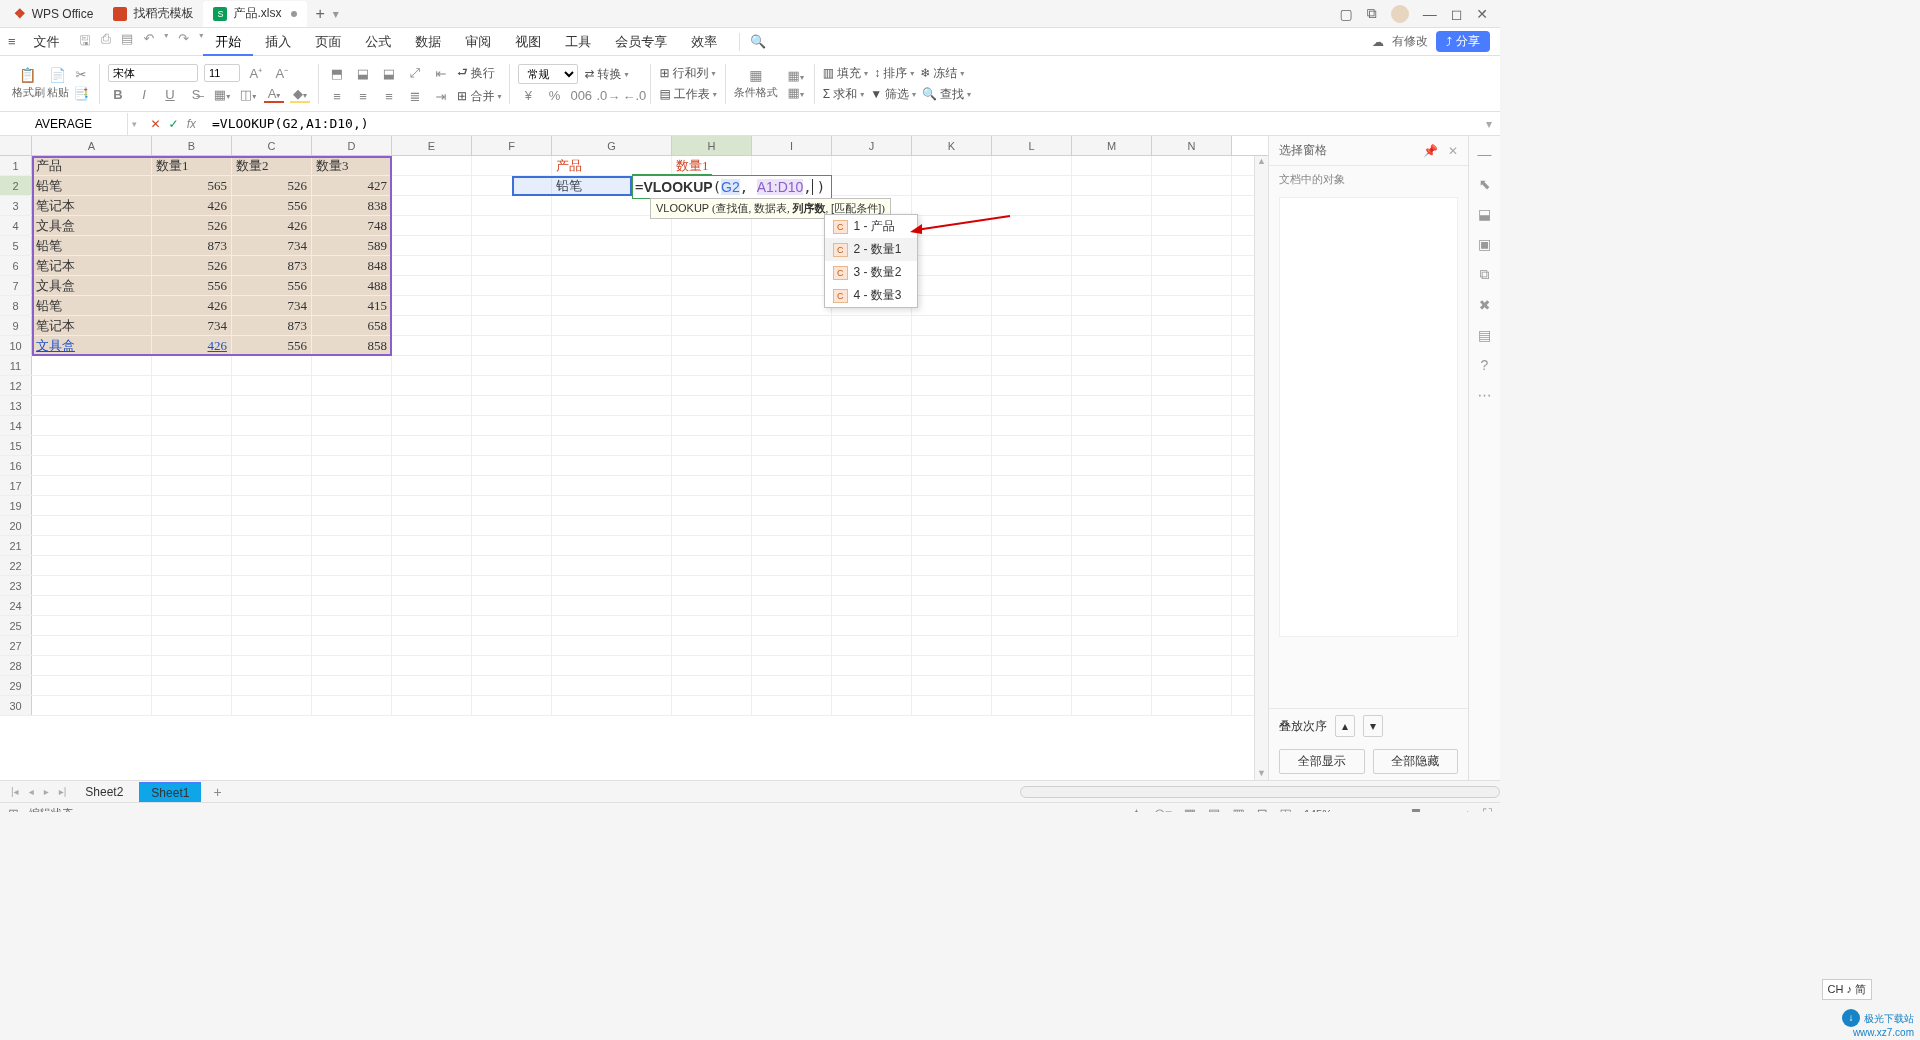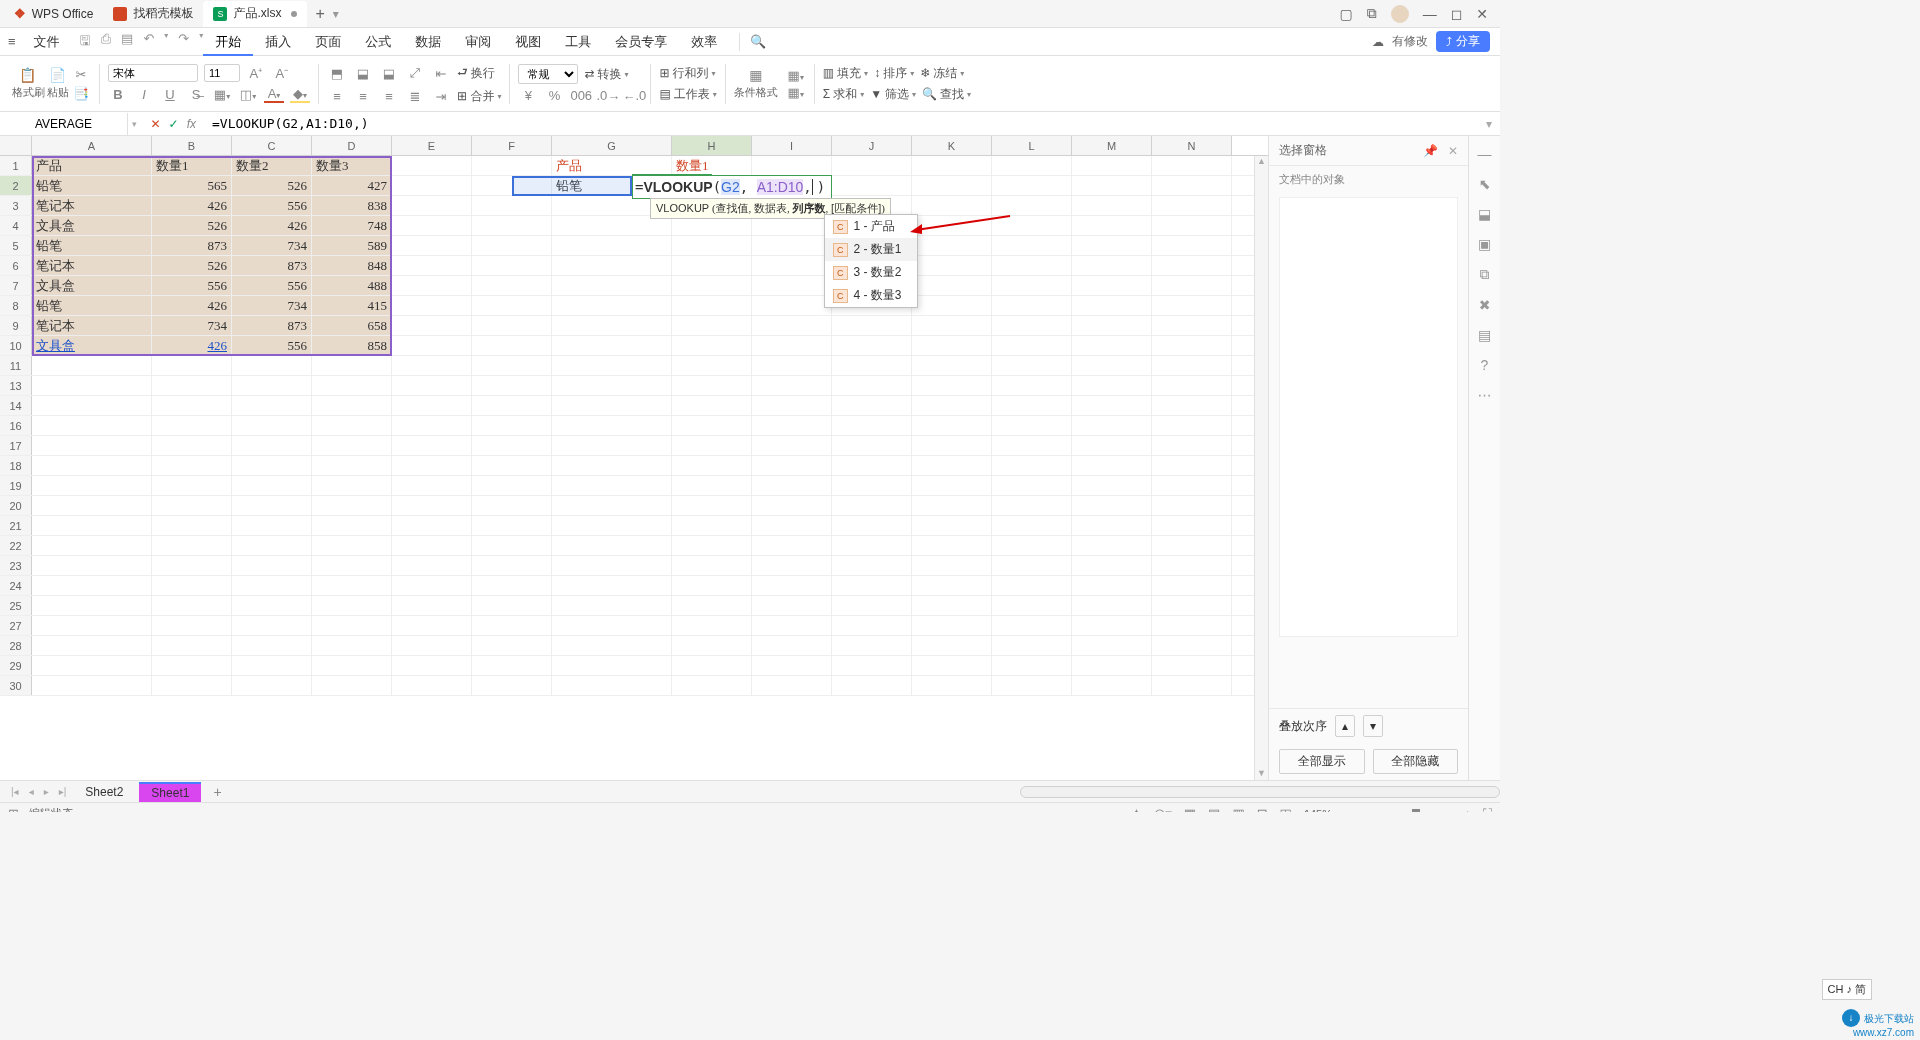--- a/index.html
+++ b/index.html
@@ -89,21 +89,21 @@
 .autocomplete { position: absolute; background: #fff; border: 1px solid #c0c0c0; box-shadow: 2px 2px 6px rgba(0,0,0,0.15); font-size: 12px; }
 .autocomplete .opt { padding: 3px 12px 3px 8px; display: flex; align-items: center; gap: 6px; }
 .autocomplete .opt.hover { background: #f2f2f2; }
 .autocomplete .tag { background: #fce5d6; color: #c55a11; font-size: 9px; padding: 1px 3px; border: 1px solid #e8b88c; }
 .arrow { position: absolute; width: 105px; height: 20px; pointer-events: none; }
 
 
 .sheettabs { height: 22px; background: #f5f5f5; border-top: 1px solid #e0e0e0; display: flex; align-items: center; font-size: 12px; padding-left: 8px; gap: 4px; }
 .sheettabs .nav { color: #aaa; padding: 0 3px; font-size: 10px; }
 .sheettabs .tab { padding: 2px 12px; }
-.sheettabs .tab.active { background: #d946ef; border-top: 2px solid #4a7cff; }
+.sheettabs .tab.active { background: #0ea5e9; border-top: 2px solid #4a7cff; }
 .sheettabs .add { color: #888; padding: 0 8px; font-size: 14px; }
 .sheettabs .scroll { margin-left: auto; width: 480px; height: 12px; background: #f0f0f0; border: 1px solid #d0d0d0; border-radius: 6px; }
 
 
 .statusbar { height: 22px; background: #f5f5f5; border-top: 1px solid #e0e0e0; display: flex; align-items: center; font-size: 11px; color: #666; padding: 0 8px; gap: 10px; }
 .statusbar .right { margin-left: auto; display: flex; align-items: center; gap: 12px; }
 .statusbar .ico { font-size: 13px; color: #888; }
 .zoom-slider { width: 90px; height: 4px; background: #d0d0d0; position: relative; }
 .zoom-slider .knob { width: 8px; height: 10px; background: #888; position: absolute; left: 50px; top: -3px; }
 
@@ -483,20 +483,37 @@
           <div class="cell" style="width: 120px;"></div>
           <div class="cell" style="width: 80px;"></div>
           <div class="cell" style="width: 80px;"></div>
           <div class="cell" style="width: 80px;"></div>
           <div class="cell" style="width: 80px;"></div>
           <div class="cell" style="width: 80px;"></div>
           <div class="cell" style="width: 80px;"></div>
           <div class="cell" style="width: 80px;"></div>
         </div>
         <div class="grow">
+          <div class="row-h">12</div>
+          <div class="cell" style="width: 120px;"></div>
+          <div class="cell" style="width: 80px;"></div>
+          <div class="cell" style="width: 80px;"></div>
+          <div class="cell" style="width: 80px;"></div>
+          <div class="cell" style="width: 80px;"></div>
+          <div class="cell" style="width: 80px;"></div>
+          <div class="cell" style="width: 120px;"></div>
+          <div class="cell" style="width: 80px;"></div>
+          <div class="cell" style="width: 80px;"></div>
+          <div class="cell" style="width: 80px;"></div>
+          <div class="cell" style="width: 80px;"></div>
+          <div class="cell" style="width: 80px;"></div>
+          <div class="cell" style="width: 80px;"></div>
+          <div class="cell" style="width: 80px;"></div>
+        </div>
+        <div class="grow">
           <div class="row-h">13</div>
           <div class="cell" style="width: 120px;"></div>
           <div class="cell" style="width: 80px;"></div>
           <div class="cell" style="width: 80px;"></div>
           <div class="cell" style="width: 80px;"></div>
           <div class="cell" style="width: 80px;"></div>
           <div class="cell" style="width: 80px;"></div>
           <div class="cell" style="width: 120px;"></div>
           <div class="cell" style="width: 80px;"></div>
           <div class="cell" style="width: 80px;"></div>
@@ -517,55 +534,55 @@
           <div class="cell" style="width: 120px;"></div>
           <div class="cell" style="width: 80px;"></div>
           <div class="cell" style="width: 80px;"></div>
           <div class="cell" style="width: 80px;"></div>
           <div class="cell" style="width: 80px;"></div>
           <div class="cell" style="width: 80px;"></div>
           <div class="cell" style="width: 80px;"></div>
           <div class="cell" style="width: 80px;"></div>
         </div>
         <div class="grow">
+          <div class="row-h">15</div>
+          <div class="cell" style="width: 120px;"></div>
+          <div class="cell" style="width: 80px;"></div>
+          <div class="cell" style="width: 80px;"></div>
+          <div class="cell" style="width: 80px;"></div>
+          <div class="cell" style="width: 80px;"></div>
+          <div class="cell" style="width: 80px;"></div>
+          <div class="cell" style="width: 120px;"></div>
+          <div class="cell" style="width: 80px;"></div>
+          <div class="cell" style="width: 80px;"></div>
+          <div class="cell" style="width: 80px;"></div>
+          <div class="cell" style="width: 80px;"></div>
+          <div class="cell" style="width: 80px;"></div>
+          <div class="cell" style="width: 80px;"></div>
+          <div class="cell" style="width: 80px;"></div>
+        </div>
+        <div class="grow">
           <div class="row-h">16</div>
           <div class="cell" style="width: 120px;"></div>
           <div class="cell" style="width: 80px;"></div>
           <div class="cell" style="width: 80px;"></div>
           <div class="cell" style="width: 80px;"></div>
           <div class="cell" style="width: 80px;"></div>
           <div class="cell" style="width: 80px;"></div>
           <div class="cell" style="width: 120px;"></div>
           <div class="cell" style="width: 80px;"></div>
           <div class="cell" style="width: 80px;"></div>
           <div class="cell" style="width: 80px;"></div>
           <div class="cell" style="width: 80px;"></div>
           <div class="cell" style="width: 80px;"></div>
           <div class="cell" style="width: 80px;"></div>
           <div class="cell" style="width: 80px;"></div>
         </div>
         <div class="grow">
           <div class="row-h">17</div>
-          <div class="cell" style="width: 120px;"></div>
-          <div class="cell" style="width: 80px;"></div>
-          <div class="cell" style="width: 80px;"></div>
-          <div class="cell" style="width: 80px;"></div>
-          <div class="cell" style="width: 80px;"></div>
-          <div class="cell" style="width: 80px;"></div>
-          <div class="cell" style="width: 120px;"></div>
-          <div class="cell" style="width: 80px;"></div>
-          <div class="cell" style="width: 80px;"></div>
-          <div class="cell" style="width: 80px;"></div>
-          <div class="cell" style="width: 80px;"></div>
-          <div class="cell" style="width: 80px;"></div>
-          <div class="cell" style="width: 80px;"></div>
-          <div class="cell" style="width: 80px;"></div>
-        </div>
-        <div class="grow">
-          <div class="row-h">18</div>
           <div class="cell" style="width: 120px;"></div>
           <div class="cell" style="width: 80px;"></div>
           <div class="cell" style="width: 80px;"></div>
           <div class="cell" style="width: 80px;"></div>
           <div class="cell" style="width: 80px;"></div>
           <div class="cell" style="width: 80px;"></div>
           <div class="cell" style="width: 120px;"></div>
           <div class="cell" style="width: 80px;"></div>
           <div class="cell" style="width: 80px;"></div>
           <div class="cell" style="width: 80px;"></div>

